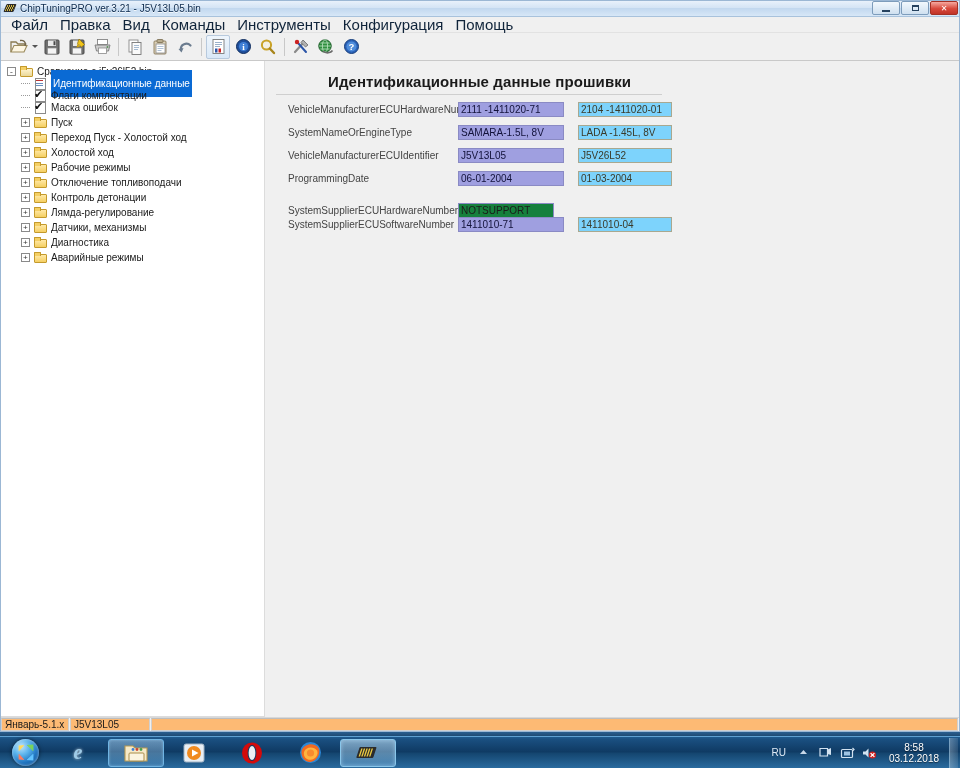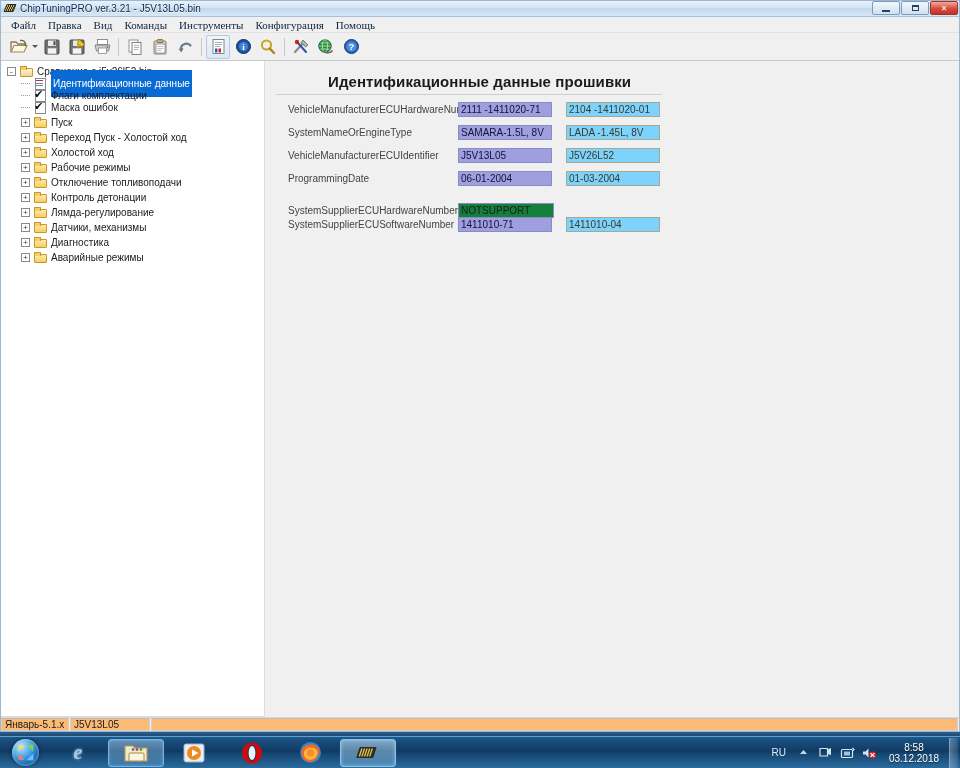--- a/index.html
+++ b/index.html
@@ -55,21 +55,21 @@
   .win-btn .bar{width:8px;height:2px;background:#26425f;margin-top:5px;}
   .win-btn .sq{width:7px;height:6px;border:1px solid #26425f;border-top-width:2px;}
 
   
   #menubar{
     height:16px;flex:0 0 16px;background:#f0f0f0;
     display:flex;align-items:center;padding-left:4px;
     border-bottom:1px solid #e2e2e2;
   }
   .menu-item{
-    font-size:11px;color:#10243a;padding:10px 6px;white-space:nowrap;cursor:default;font-family:Liberation Serif, serif;
+    font-size:15px;color:#10243a;padding:10px 6px;white-space:nowrap;cursor:default;
   }
 
   
   #toolbar{
     height:28px;flex:0 0 28px;background:#f0f0f0;
     display:flex;align-items:center;padding-left:5px;gap:1px;
     border-bottom:1px solid #c9c9c9;
   }
   .tbtn{width:24px;height:24px;display:flex;align-items:center;justify-content:center;
         border:1px solid transparent;border-radius:2px;position:relative;}
@@ -138,21 +138,21 @@
   #content-rule{
     position:absolute;left:6px;top:33px;width:386px;height:1px;background:#cfcfcf;
   }
   .frow{position:absolute;left:18px;height:15px;display:flex;align-items:center;}
   .flabel{width:170px;font-size:10px;color:#444;white-space:nowrap;}
   .fbox{
     height:15px;font-size:10px;line-height:13px;padding:0 2px;
     border:1px solid #9d9d9d;white-space:nowrap;overflow:hidden;
     color:#2a2a2a;
   }
-  .fbox.left{width:94px;background:#9f9fe0;border-color:#8a8ac4;color:#12123a;}
+  .fbox.left{width:106px;background:#9f9fe0;border-color:#8a8ac4;color:#12123a;}
   .fbox.left.plain{background:#15803d;width:96px;color:#1a1a1a;}
   .fbox.right{width:94px;background:#7dd3fc;border-color:#a8a890;margin-left:14px;color:#3a3a2a;}
 
   
   #statusbar{
     height:14px;flex:0 0 14px;background:#f0f0f0;border-top:1px solid #d8d8d8;
     display:flex;align-items:center;
   }
   .sb-panel{
     height:13px;border:1px solid #d0d0d0;border-top-color:#bdbdbd;

